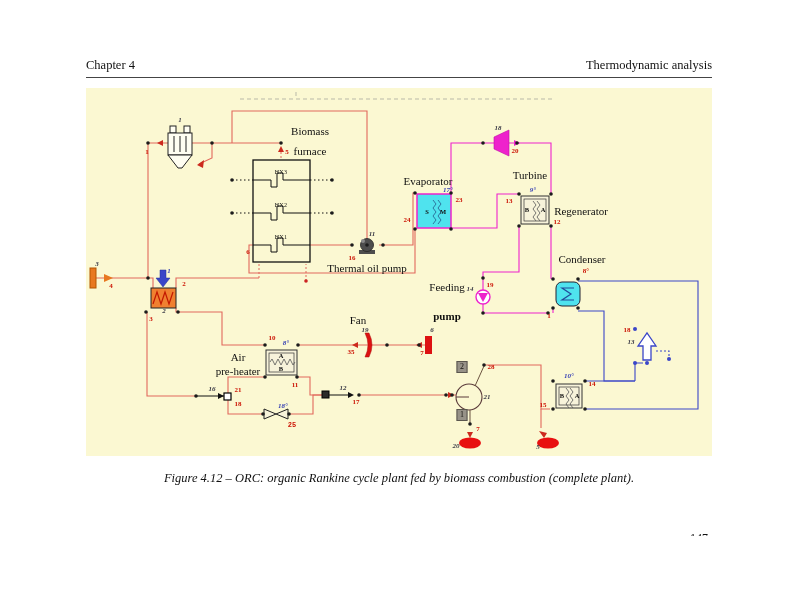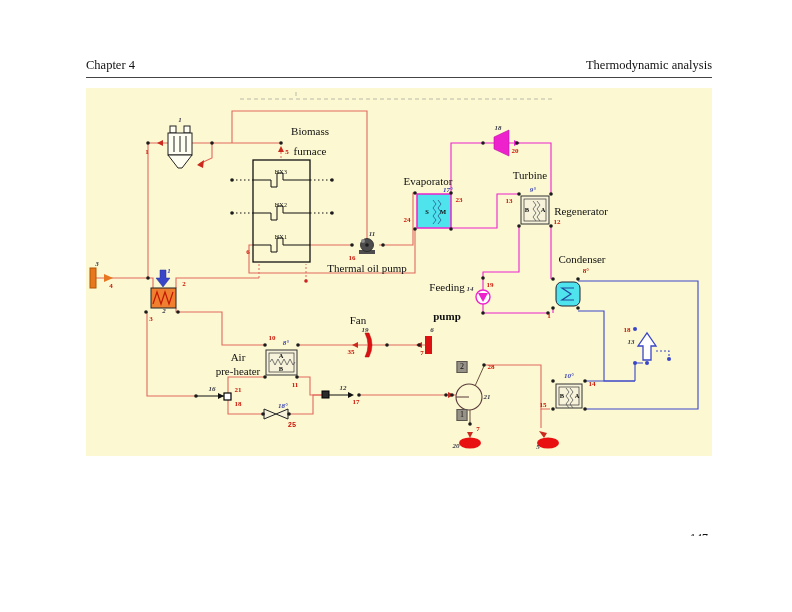--- a/index.html
+++ b/index.html
@@ -330,15 +330,16 @@
       <span class="lab bl" style="left: 448px; top: 190px;">17°</span>
       <span class="lab bl" style="left: 533px; top: 190px;">9°</span>
       <span class="lab bl" style="left: 286px; top: 343px;">8°</span>
       <span class="lab bl" style="left: 283px; top: 406px;">18°</span>
       <span class="lab bl" style="left: 569px; top: 376px;">10°</span>
       <span class="lab bl" style="left: 169px; top: 271px;">1</span>
       <span class="lab bg" style="left: 462px; top: 367px;">2</span>
       <span class="lab bg" style="left: 462px; top: 415px;">1</span>
     </div>
 
+  <div id="caption">Figure 4.12 – ORC: organic Rankine cycle plant fed by biomass combustion (complete plant).</div>
   <div id="pagenum">147</div>
 
 </div>
 
 </body></html>

